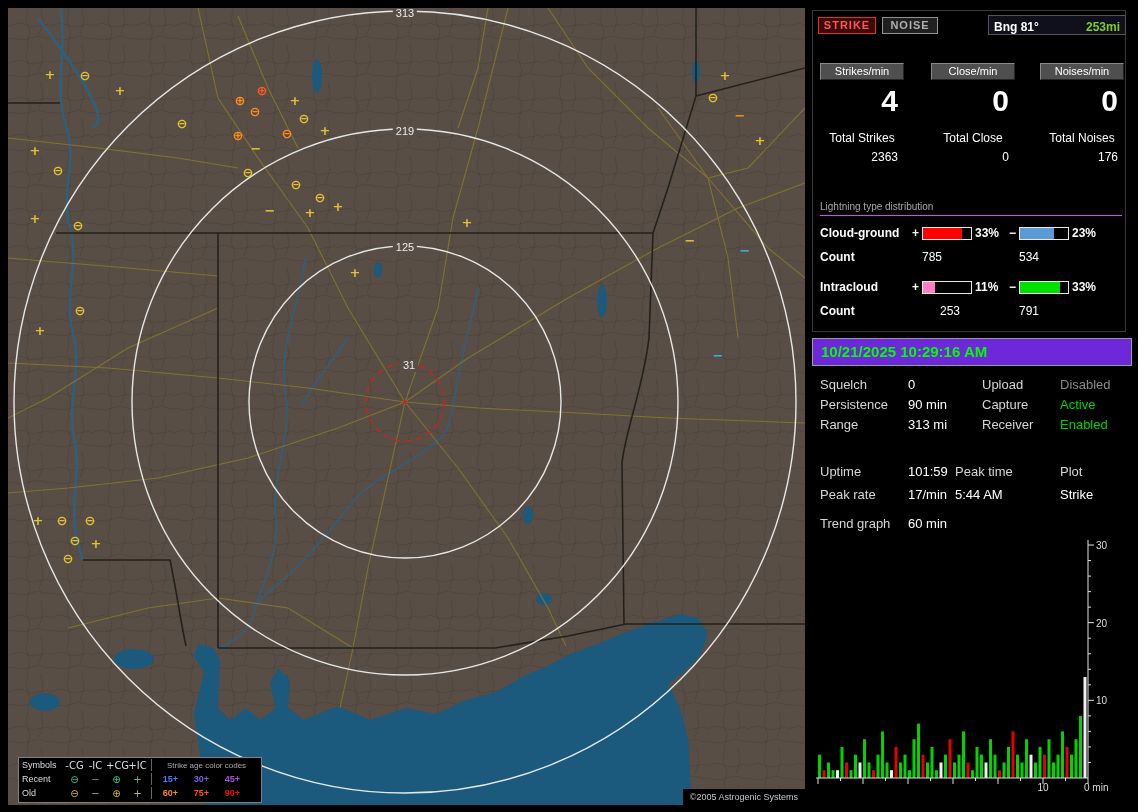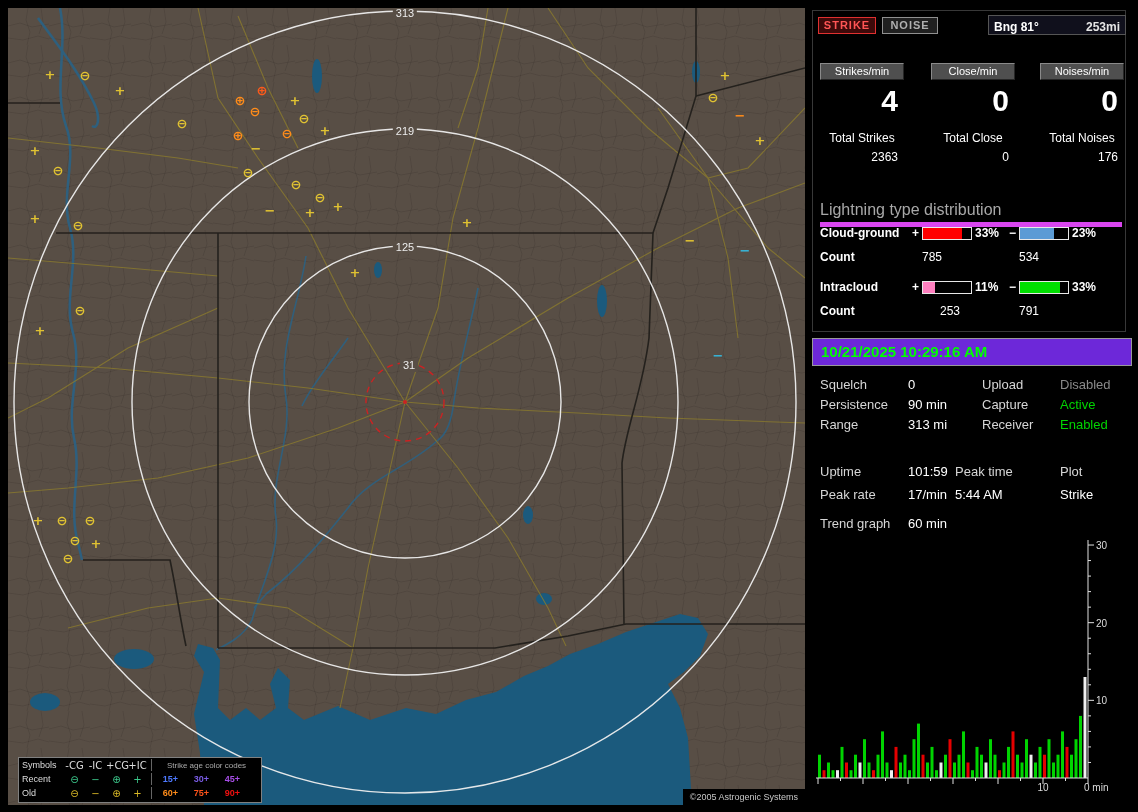--- a/index.html
+++ b/index.html
@@ -27,30 +27,30 @@
   
   #panel{position:absolute;left:812px;top:8px;width:318px;height:797px;}
   .secbox{position:absolute;left:0;top:2px;width:312px;height:320px;border:1px solid #383838;}
   .ind{position:absolute;top:9px;height:15px;line-height:15px;text-align:center;font-weight:bold;
        font-size:11px;letter-spacing:1px;}
   .strike-ind{left:6px;width:56px;background:#3d0a0a;border:1px solid #e03030;color:#ff5555;}
   .noise-ind{left:70px;width:54px;background:#202020;border:1px solid #909090;color:#b0b0b0;}
   .bng{position:absolute;left:176px;top:7px;width:126px;height:18px;background:#10101c;
        border:1px solid #555;display:flex;justify-content:space-between;align-items:flex-end;
        padding:0 5px;font-weight:bold;font-size:12px;}
-  .bng .dist{color:#e5e5e5;margin-top:8px;}
+  .bng .dist{color:#84cc16;margin-top:8px;}
   .ratecol{position:absolute;top:55px;width:84px;height:105px;}
   .btn3d{position:absolute;top:0;left:0;right:0;height:15px;line-height:15px;text-align:center;
          background:#4f4f4f;border:1px solid;border-color:#8a8a8a #262626 #262626 #8a8a8a;
          color:#fff;font-size:11px;}
   .bignum{position:absolute;top:22px;right:6px;font-size:30px;font-weight:bold;line-height:32px;}
   .totlabel{position:absolute;top:68px;width:100%;text-align:center;font-size:12px;}
   .totval{position:absolute;top:87px;right:6px;font-size:12px;}
-  .dist-title{position:absolute;left:8px;top:193px;width:302px;color:#a8a8a8;font-size:16px;
-              border-bottom:5px solid #d946ef;padding-bottom:3px;}
+  .dist-title{position:absolute;left:8px;top:193px;width:302px;color:#a8a8a8;font-size:10px;
+              border-bottom:1px solid #d946ef;padding-bottom:3px;}
   .drow,.crow{position:absolute;left:0;width:312px;height:15px;font-size:12px;}
   .dname{position:absolute;left:8px;font-weight:bold;}
   .sign{position:absolute;font-weight:bold;}
   .pbar{position:absolute;top:1px;width:48px;height:11px;border:1px solid #e8e8e8;background:#000;}
   .pfill{display:block;height:100%;}
   .dpct{position:absolute;font-weight:bold;}
   .cval{position:absolute;}
   .clockbox{position:absolute;left:0;top:330px;width:310px;height:26px;border:1px solid #999;
             background:#6d28d9;color:#00ff00;font-weight:bold;font-size:15px;line-height:26px;
             padding-left:8px;}

